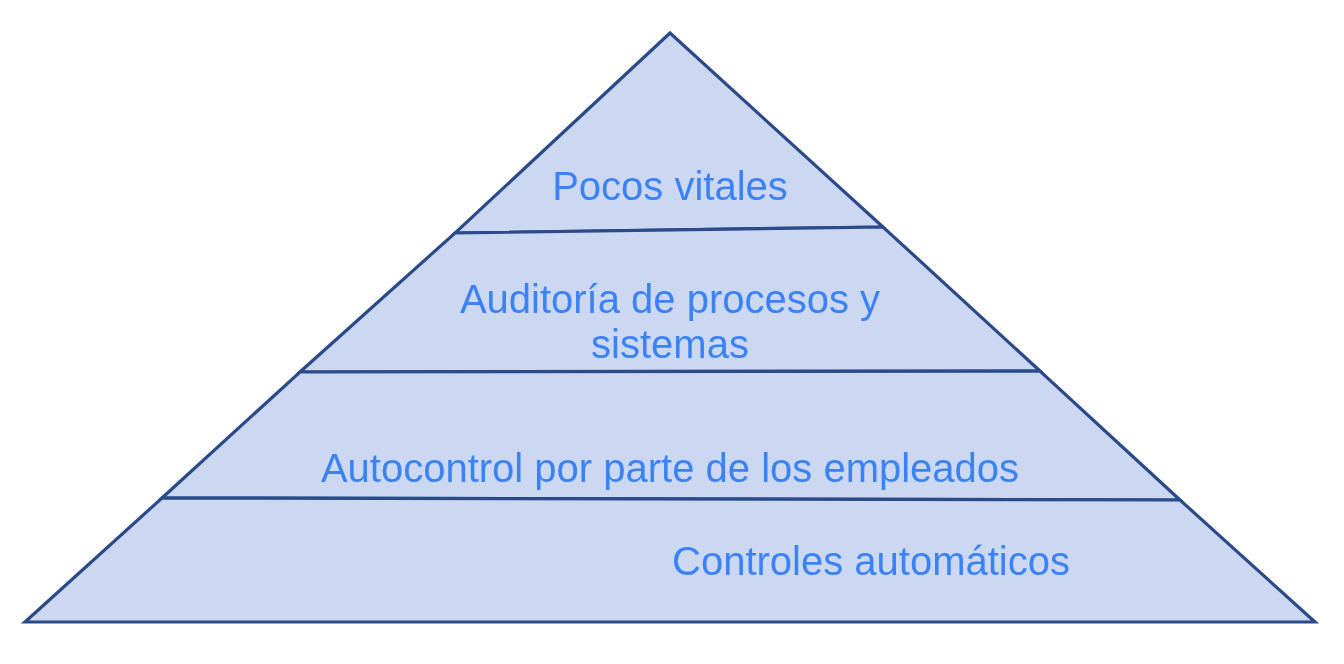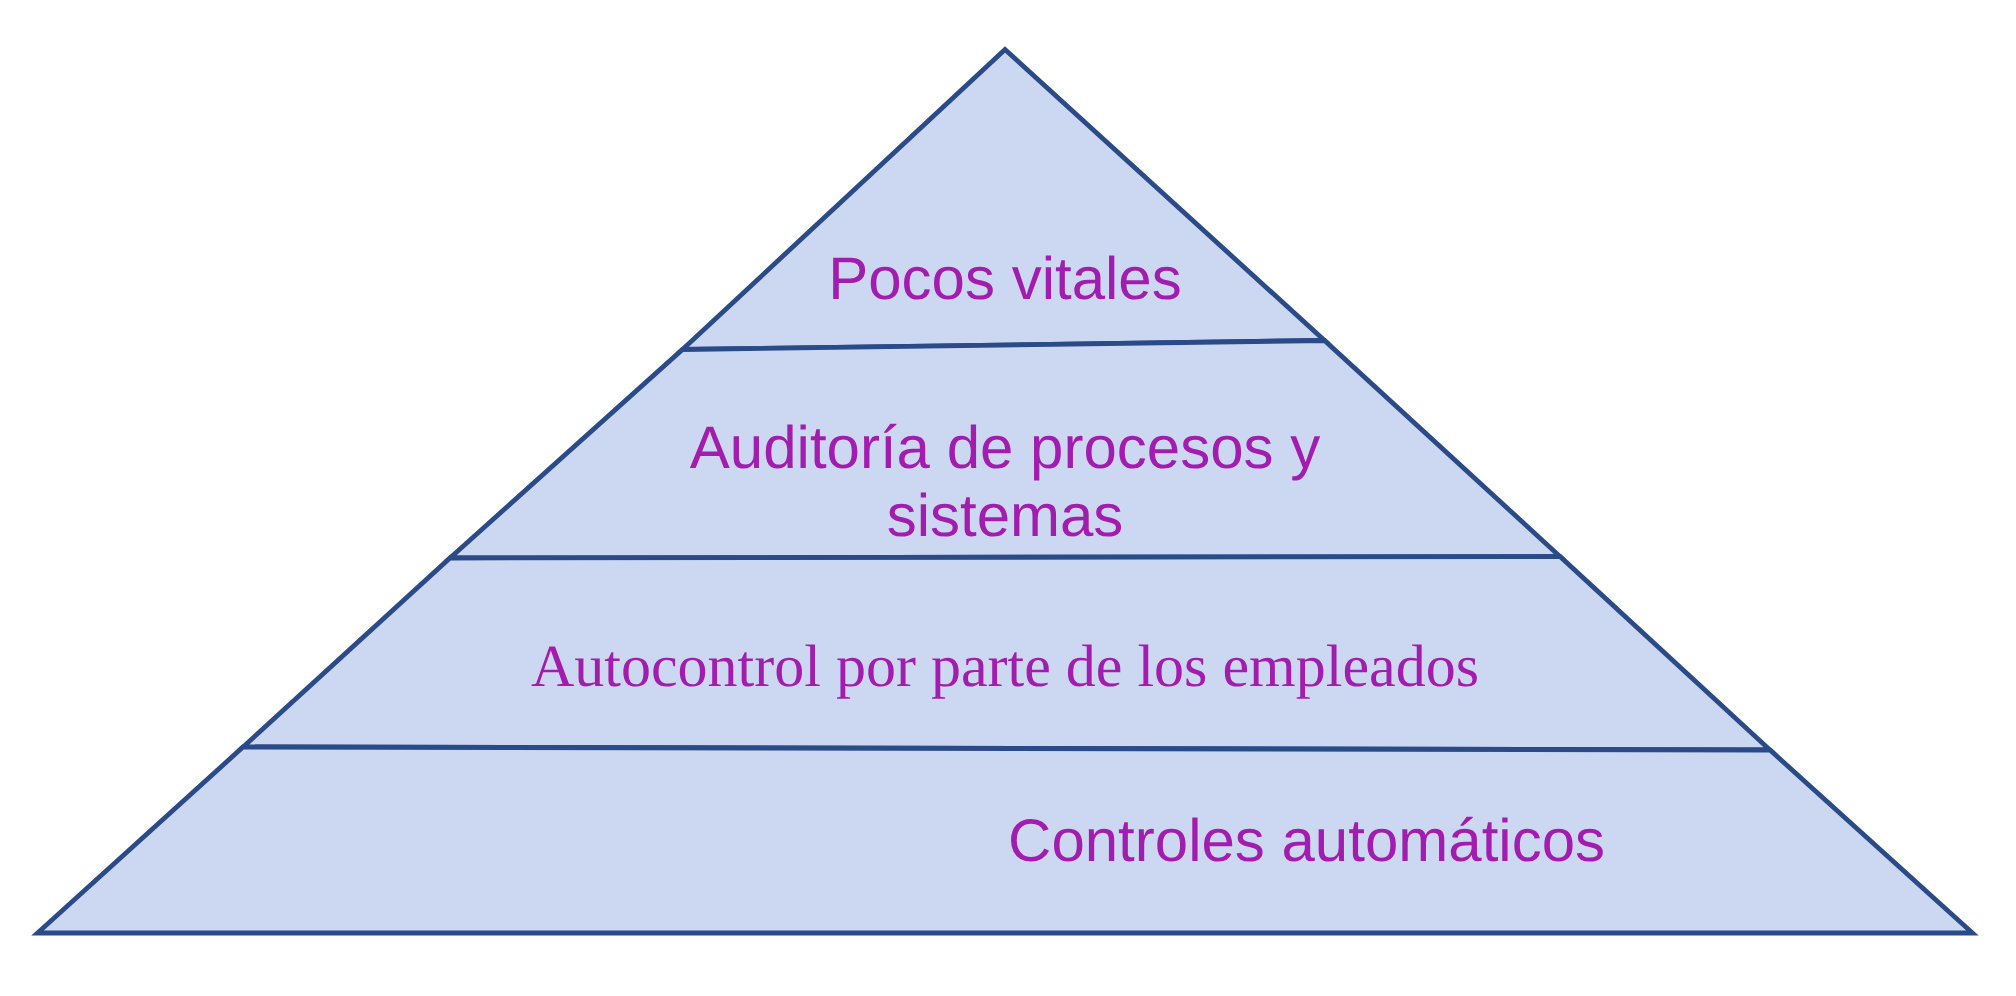--- a/index.html
+++ b/index.html
@@ -21,30 +21,30 @@
     position: absolute;
     left: 0;
     top: 0;
   }
   .pyramid-shape {
     stroke-width: 3.2px;
     stroke-linejoin: miter;
   }
   .level-label {
     position: absolute;
-    color: #a21caf;
+    color: #3b82f6;
     font-size: 40px;
     line-height: 45px;
     text-align: center;
     white-space: normal;
     letter-spacing: 0px;
   }
   .label-1 { top: 164px; left: 420px; width: 500px; }
   .label-2 { top: 277px; left: 435px; width: 470px; }
-  .label-3 { top: 421px; left: 270px; width: 800px; font-family: Liberation Serif, serif; }
+  .label-3 { top: 446px; left: 270px; width: 800px; }
   .label-4 { top: 539px; left: 270px; width: 800px; text-align: right; }
 </style>
 </head>
 <body>
 
 <div class="stage">
 
   <svg width="1344" height="664" viewBox="0 0 1344 664">
     <polygon class="pyramid-shape" points="670,33 883,227 455,233" fill="#ccd8f2" stroke="#2b4a88"></polygon>
     <polygon class="pyramid-shape" points="455,233 883,227 1040,371 300,372" fill="#ccd8f2" stroke="#2b4a88"></polygon>

